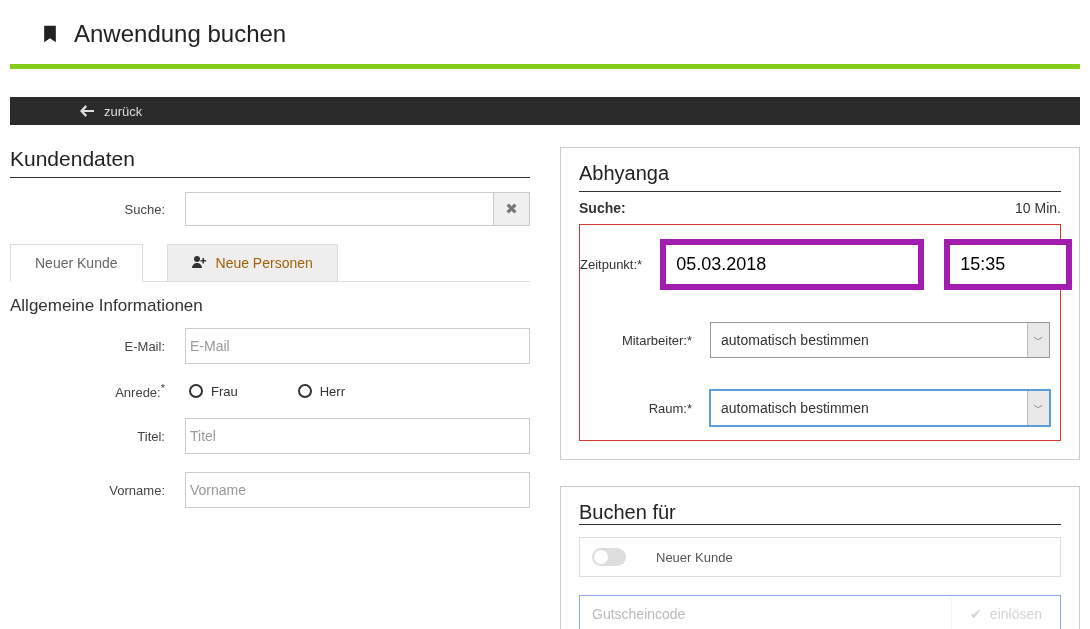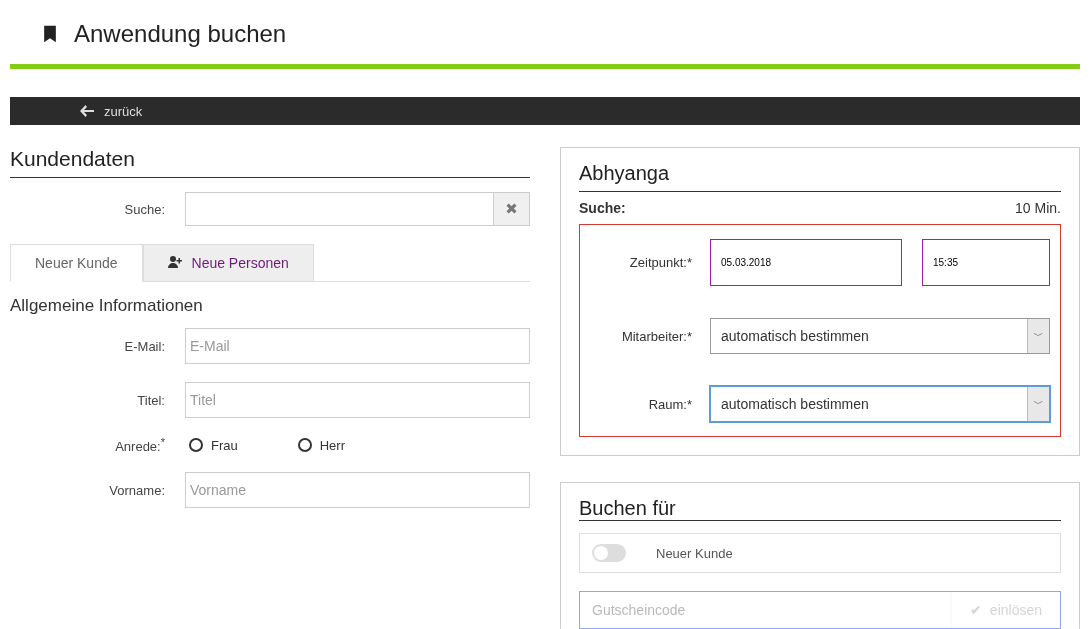--- a/index.html
+++ b/index.html
@@ -112,21 +112,22 @@
     background: #fff;
     border: 1px solid #ddd;
     border-bottom: 1px solid #fff;
     margin-bottom: -1px;
     color: #666;
   }
   .tab.inactive {
     background: #eee;
     border: 1px solid #ddd;
     border-bottom: none;
-    color: #701a75;
+    color: #a16207;
+    margin-left: 24px;
   }
 
   h3.sub {
     font-size: 17px;
     font-weight: 400;
     margin: 14px 0 12px 0;
     color: #333;
   }
 
   input.text-input, .sel {
@@ -191,23 +192,23 @@
     padding-right: 18px;
     font-size: 13px;
     color: #333;
   }
   .dt-fields {
     display: flex;
     gap: 20px;
     flex: 1;
   }
   .dt-fields input {
-    border: 1px solid #a21caf;
-    padding: 17px 10px;
-    font-size: 10px;
+    border: 6px solid #a21caf;
+    padding: 9px 10px;
+    font-size: 18px;
   }
   .dt-date { flex: 1; }
   .dt-time { width: 128px; }
 
   .sel-wrap {
     flex: 1;
     display: flex;
     border: 1px solid #999;
     background: #fff;
   }
@@ -347,37 +348,37 @@
     <h3 class="sub">Allgemeine Informationen</h3>
 
     <div class="form-row">
       <label class="lbl">E-Mail:</label>
       <div class="field">
         <input class="text-input" type="text" placeholder="E-Mail" style="">
       </div>
     </div>
 
     <div class="form-row">
-      <label class="lbl">Titel:</label>
-      <div class="field">
-        <input class="text-input" type="text" placeholder="Titel" style="">
-      </div>
-    </div>
-
-    <div class="form-row">
       <label class="lbl"><span>Anrede:</span><span class="ast">*</span></label>
       <div class="field radio-group">
         <div class="radio-item">
           <span class="ring"></span>
           <span>Frau</span>
         </div>
         <div class="radio-item">
           <span class="ring"></span>
           <span>Herr</span>
         </div>
+      </div>
+    </div>
+
+    <div class="form-row">
+      <label class="lbl">Titel:</label>
+      <div class="field">
+        <input class="text-input" type="text" placeholder="Titel" style="">
       </div>
     </div>
 
     <div class="form-row">
       <label class="lbl">Vorname:</label>
       <div class="field">
         <input class="text-input" type="text" placeholder="Vorname" style="">
       </div>
     </div>
 

